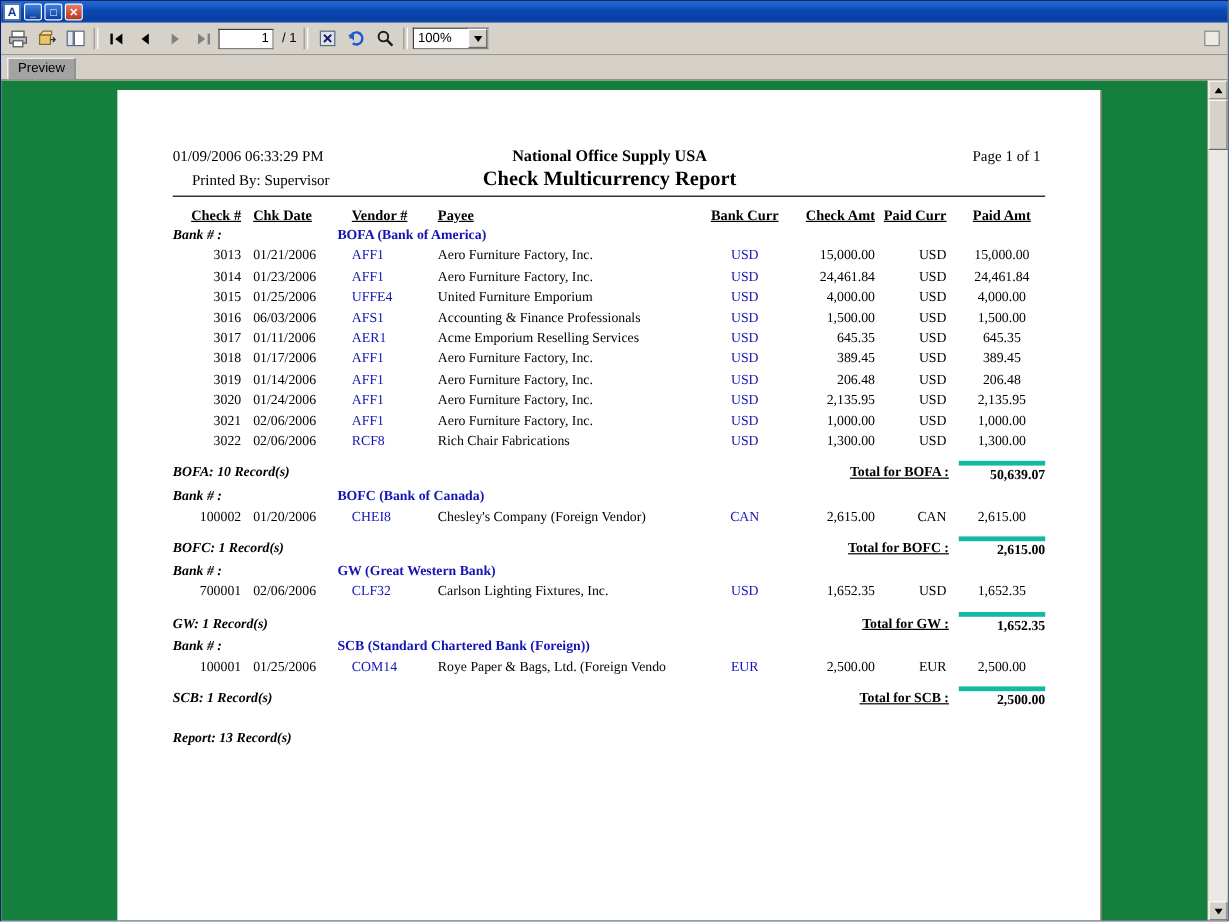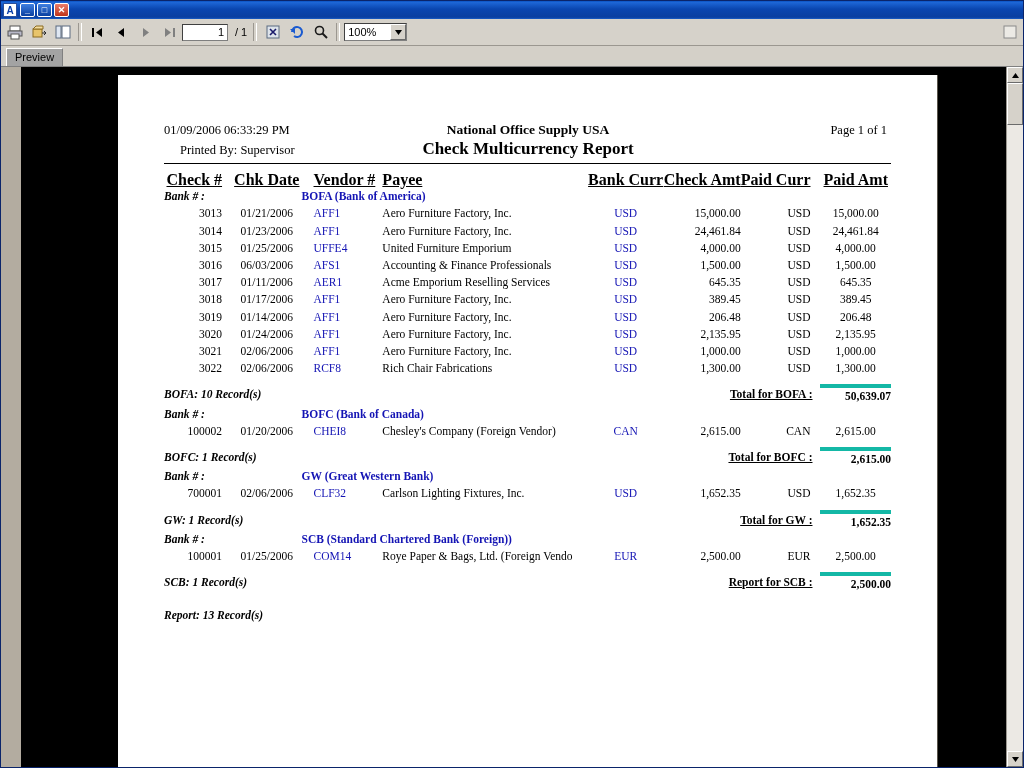--- a/index.html
+++ b/index.html
@@ -178,22 +178,21 @@
     flex: 1 1 auto;
     display: flex;
     position: relative;
     overflow: hidden;
     background: #b3aca0;
   }
   .page-area {
     flex: 1 1 auto;
     position: relative;
     overflow: hidden;
-    background: #000000;
-    margin-left: 20px;
+    background: #15803d;
   }
   .paper {
     position: absolute;
     left: 97px;
     top: 8px;
     width: 818px;
     height: 700px;
     background: #ffffff;
     border-left: 1px solid #ffffff;
     border-right: 1px solid #5a554c;
@@ -267,29 +266,29 @@
     left: 45px;
     top: 96px;
     width: 727px;
     border-collapse: collapse;
     font-size: 11.5px;
     font-family: "Liberation Serif", serif;
   }
   table.grid td { padding: 0; vertical-align: top; line-height: 17.2px; white-space: nowrap; }
 
   .c-check { width: 62px; text-align: right; padding-right: 6px !important; }
-  .c-date  { width: 76px; text-align: center; padding-left: 4px !important; }
+  .c-date  { width: 76px; text-align: left; padding-left: 4px !important; }
   .c-vend  { width: 80px; text-align: left; padding-left: 12px !important; }
   .c-payee { width: 230px; text-align: left; }
   .c-bcurr { width: 76px; text-align: center; }
   .c-camt  { width: 78px; text-align: right; }
   .c-pcurr { width: 62px; text-align: right; padding-right: 10px !important; }
   .c-pamt  { width: 80px; text-align: center; }
 
-  .hdr-cell { font-weight: bold; text-decoration: underline; font-size: 16px; }
+  .hdr-cell { font-weight: bold; text-decoration: underline; font-size: 12px; }
   .blue { color: #1414b4; }
   .bank-label { font-weight: bold; font-style: italic; font-size: 11.5px; }
   .bank-name { color: #1414b4; font-weight: bold; font-size: 11.5px; }
   .rec-count { font-style: italic; font-weight: bold; font-size: 11.5px; }
   .total-lbl { font-weight: bold; font-size: 11.5px; text-align: right; padding-right: 8px !important; text-decoration: underline; }
   .total-val { font-weight: bold; font-size: 11.5px; text-align: right; border-top: 4px solid #14b8a6; }
   .spacer td { height: 7px; line-height: 7px; }
   .report-total { font-style: italic; font-weight: bold; font-size: 11.5px; }
 </style>
 </head>
@@ -590,21 +589,21 @@
                 <td class="c-bcurr blue">EUR</td>
                 <td class="c-camt">2,500.00</td>
                 <td class="c-pcurr">EUR</td>
                 <td class="c-pamt">2,500.00</td>
               </tr>
               <tr class="spacer">
                   <td colspan="8"></td>
                 </tr>
               <tr>
                 <td class="rec-count" colspan="4">SCB: 1 Record(s)</td>
-                <td class="total-lbl" colspan="3">Report for SCB :</td>
+                <td class="total-lbl" colspan="3">Total for SCB :</td>
                 <td class="total-val">2,500.00</td>
               </tr>
 
               <tr class="spacer">
                   <td colspan="8"></td>
                 </tr>
               <tr class="spacer">
                   <td colspan="8"></td>
                 </tr>
               <tr>

